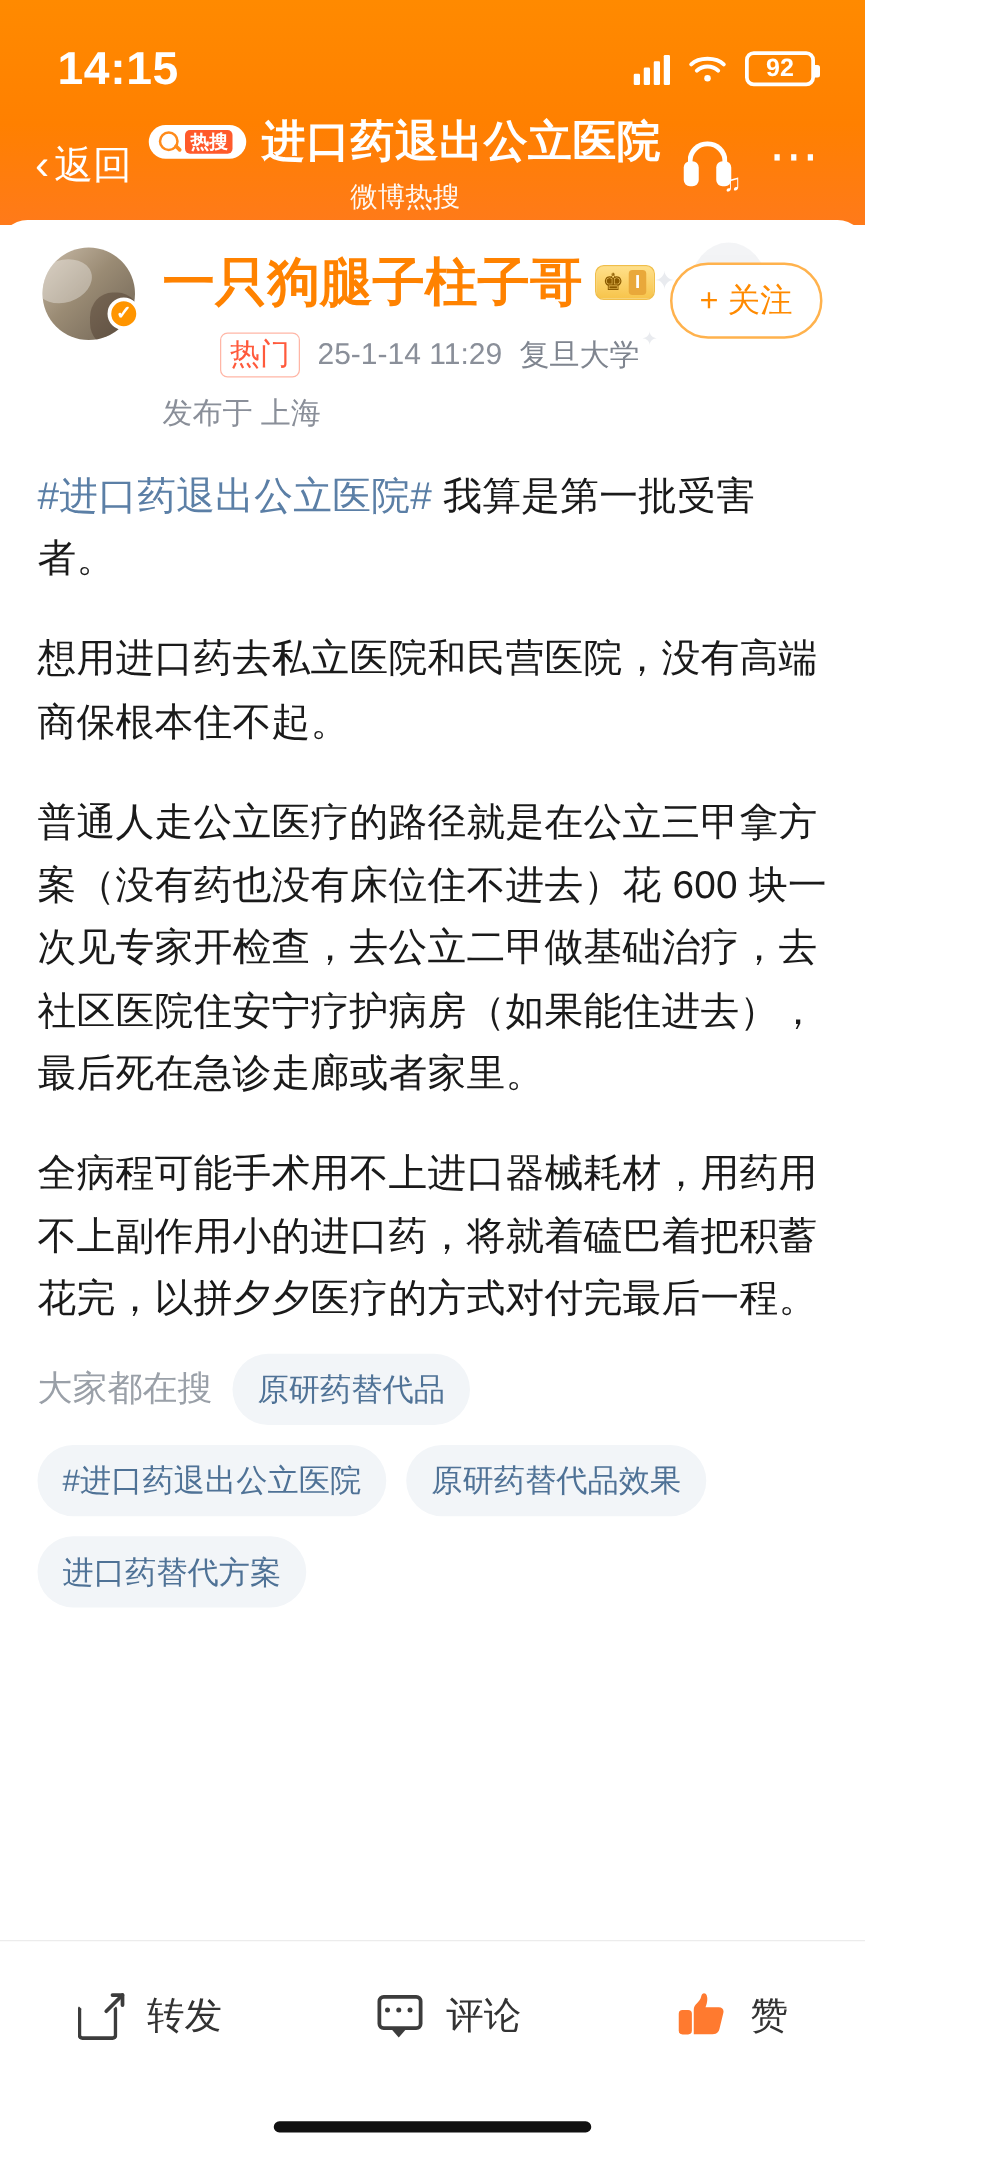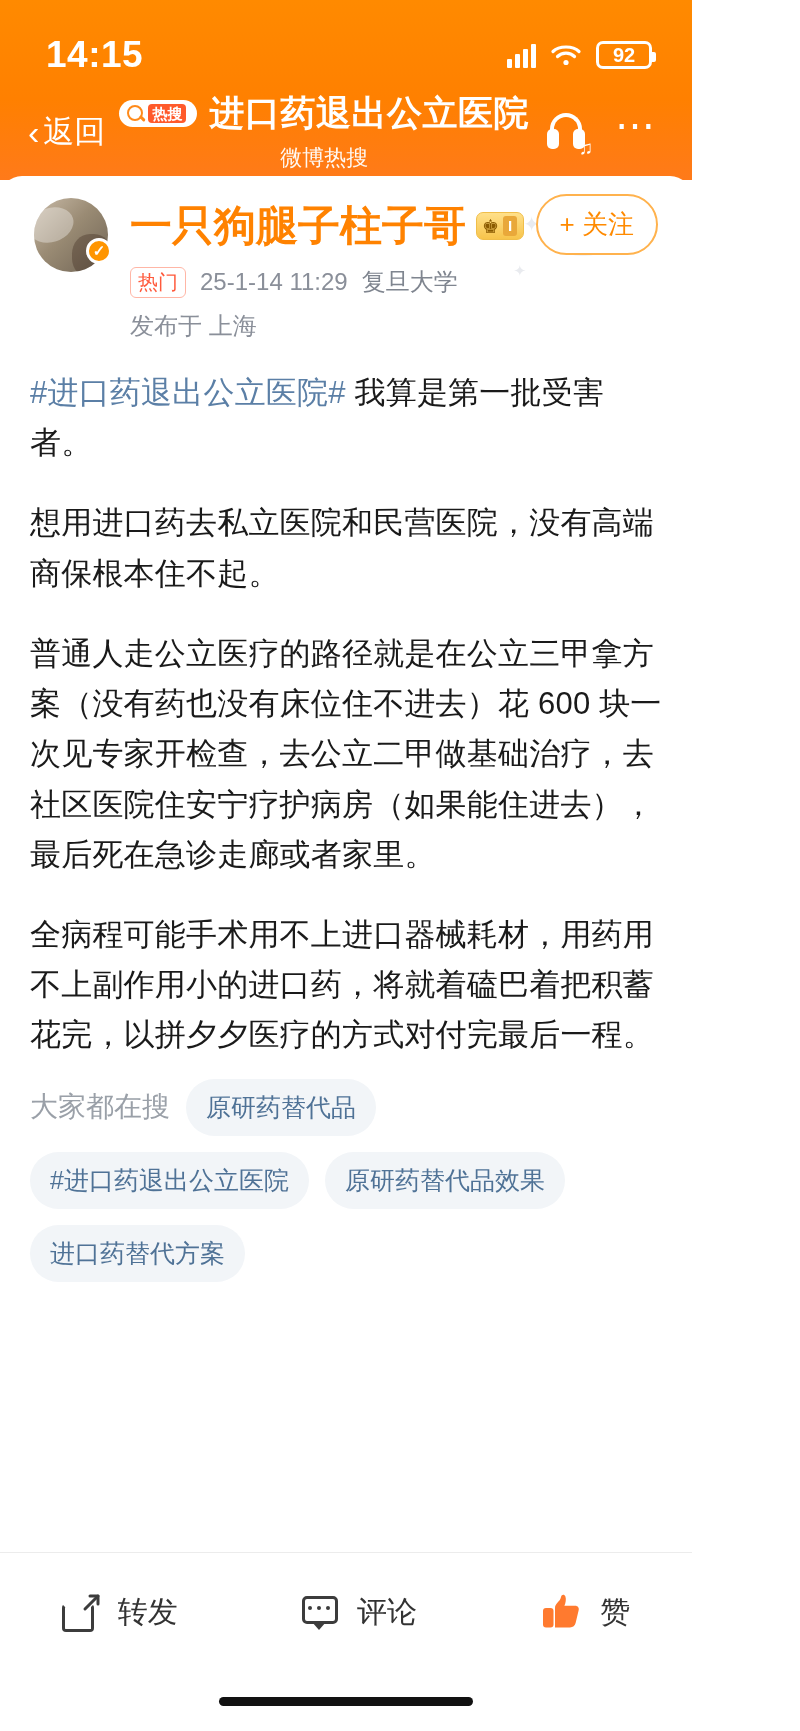--- a/index.html
+++ b/index.html
@@ -319,34 +319,35 @@
     align-items: center;
     gap: 14px;
     margin-top: 12px;
     font-size: 24px;
     color: #8a8f99;
   }
   .hot-tag {
     color: #FF5A3C;
     border: 1.5px solid #FFB6A6;
     border-radius: 6px;
-    font-size: 20px;
+    font-size: 24px;
     padding: 2px 7px;
     line-height: 1.25;
+    margin-left: 46px;
   }
   .meta-line .date { color: #8a8f99; }
   .meta-line .school { color: #7f858f; }
   .loc-line {
     margin-top: 12px;
     font-size: 24px;
     color: #8a8f99;
   }
   .follow-btn {
     position: absolute;
-    right: 34px; top: 18px;
+    right: 34px; top: 34px;
     border: 2px solid #FFB24D;
     color: #FF8A00;
     border-radius: 34px;
     font-size: 26px;
     padding: 11px 22px;
     background: #fff;
     white-space: nowrap;
   }
 
   

